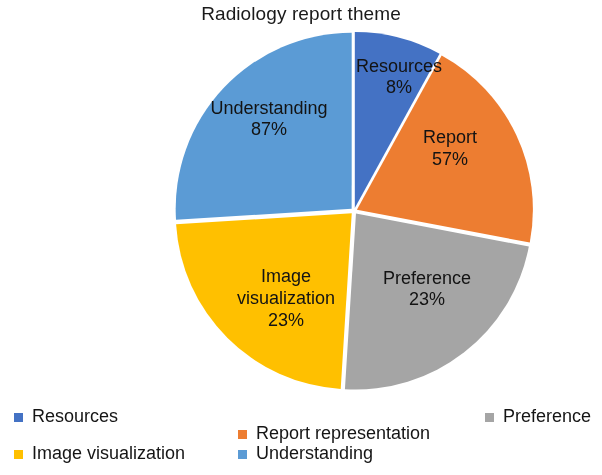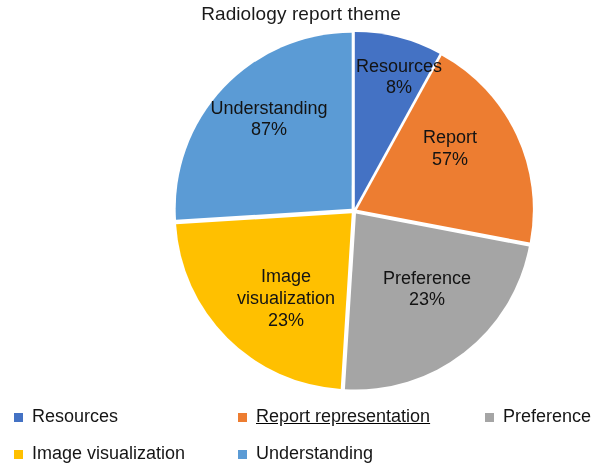--- a/index.html
+++ b/index.html
@@ -134,21 +134,21 @@
     position: relative;
     top: 1px;
   }
   .legend-text {
     font-size: 18px;
     line-height: 22px;
     color: #151515;
   }
 
   #legend-item-resources      { left: 14px;  top: 3px; }
-  #legend-item-report         { left: 238px; top: 3px; text-decoration: underline; }
+  #legend-item-report         { left: 238px; top: 20px; }
   #legend-item-preference     { left: 485px; top: 3px; }
   #legend-item-image          { left: 14px;  top: 3px; }
   #legend-item-understanding  { left: 238px; top: 3px; }
 </style>
 </head>
 <body>
 
 <div id="chart-root">
 
   <div id="chart-title">Radiology report theme</div>

